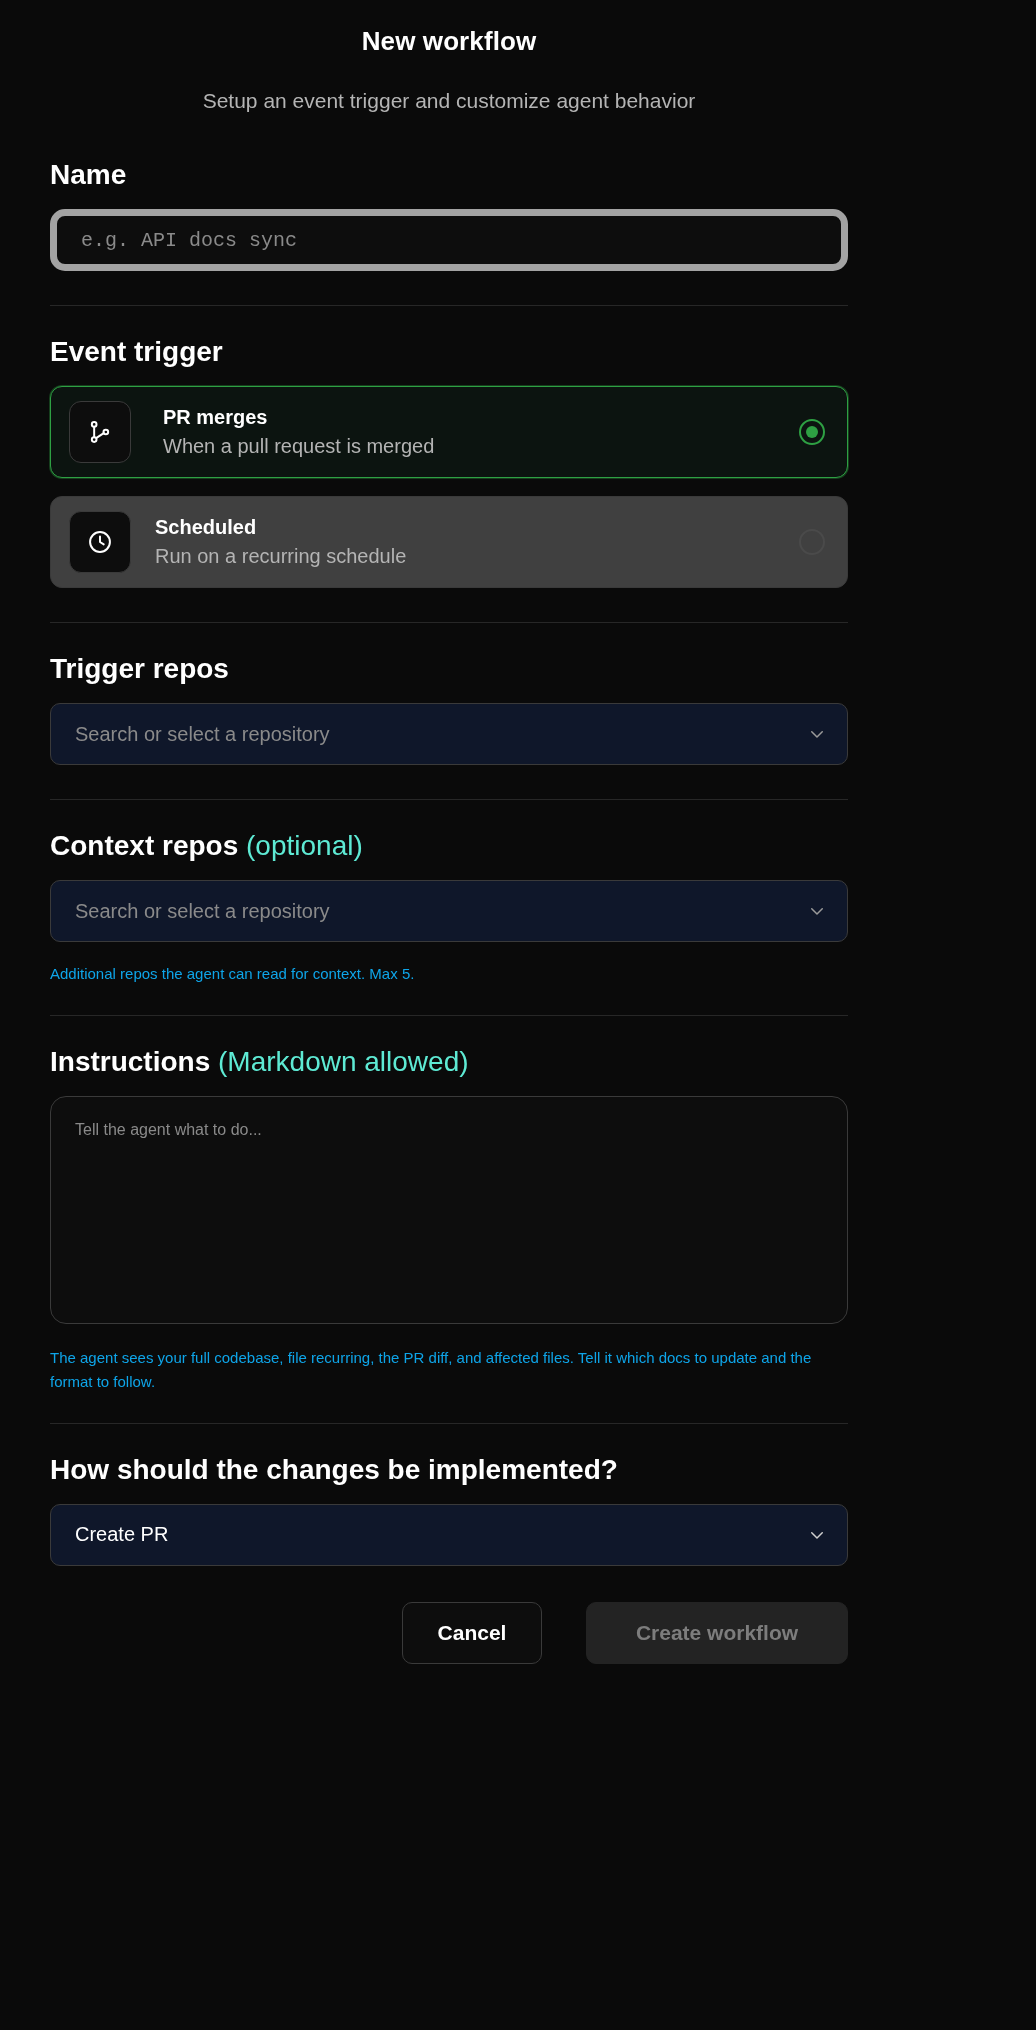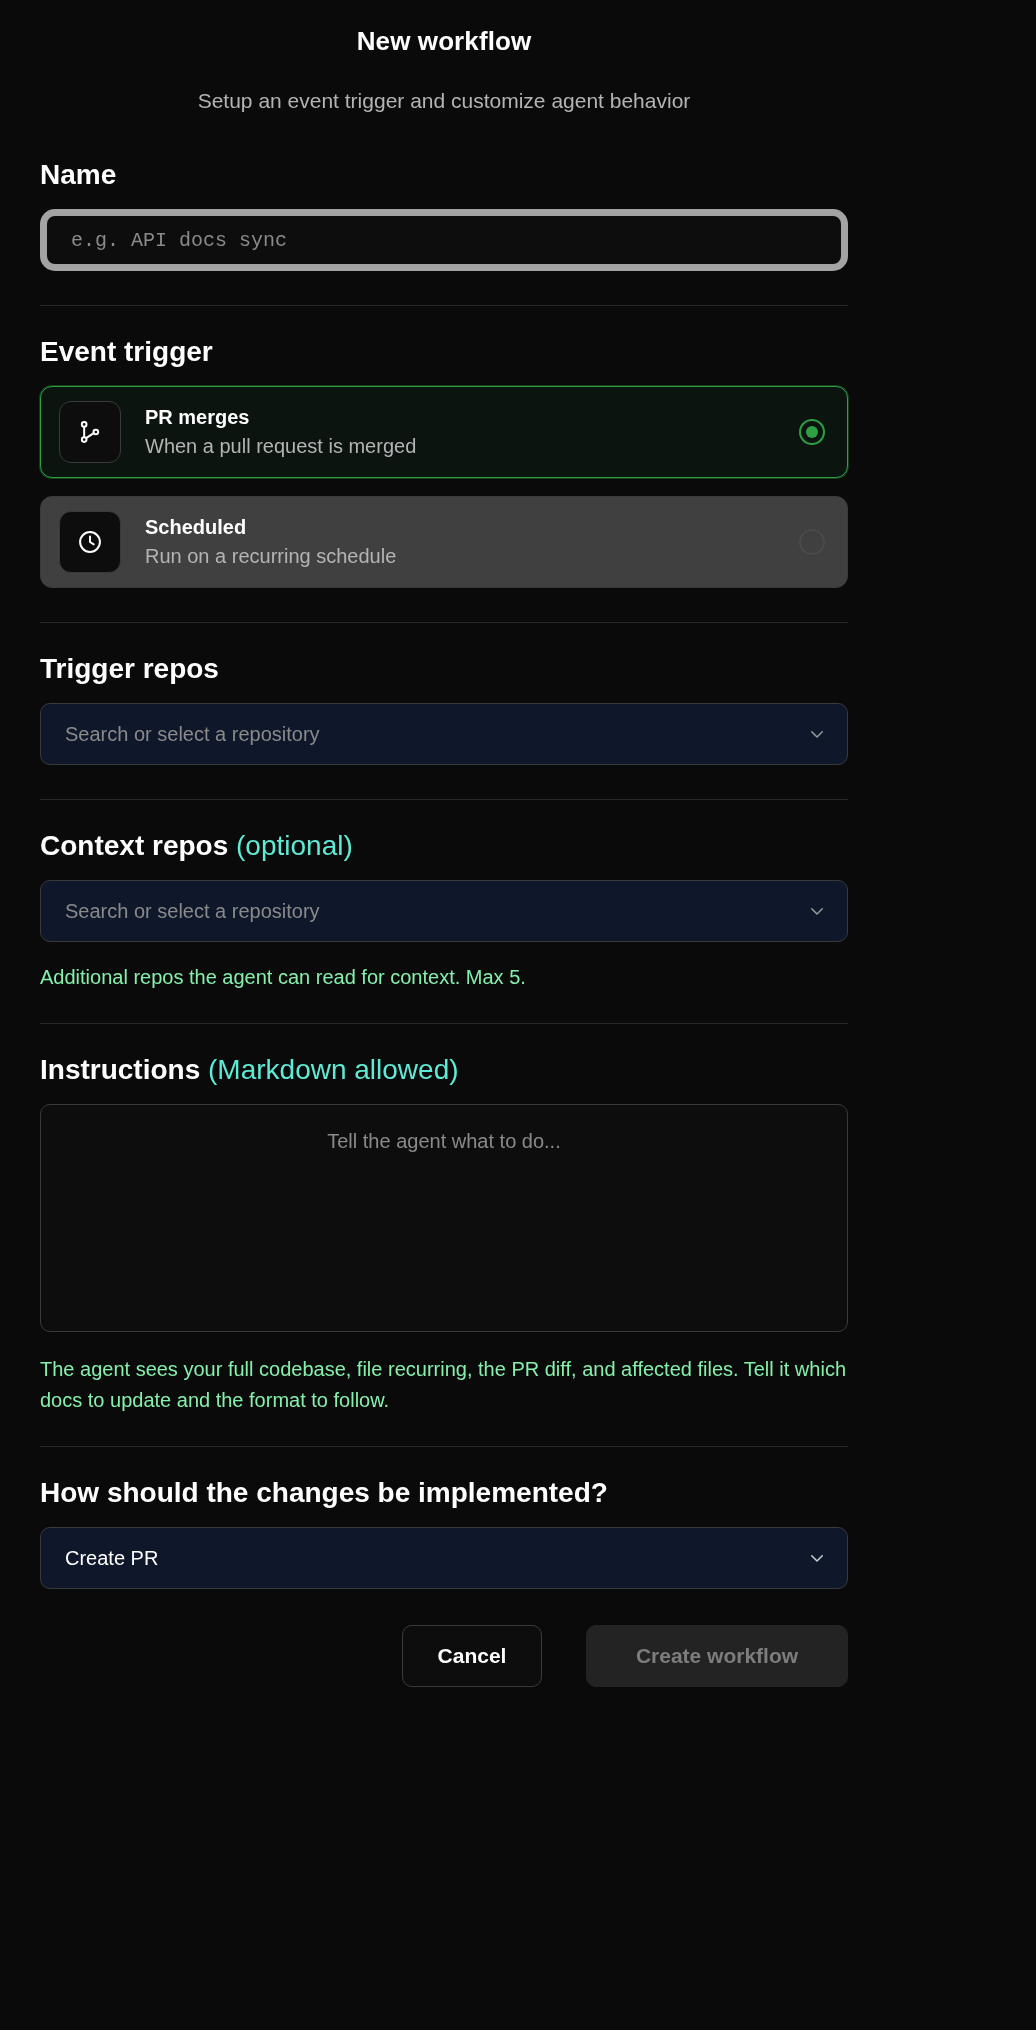--- a/index.html
+++ b/index.html
@@ -10,21 +10,21 @@
     -webkit-font-smoothing: antialiased;
   }
   body {
     width: 1036px;
     min-height: 2030px;
     color: #ffffff;
     padding: 0;
   }
   .dialog {
     width: 898px;
-    padding: 26px 50px 40px 40px;
+    padding: 26px 50px 40px 50px;
   }
   .title {
     text-align: center;
     font-size: 26px;
     font-weight: bold;
     color: #ffffff;
     letter-spacing: 0.1px;
   }
   .subtitle {
     text-align: center;
@@ -103,20 +103,21 @@
     display: flex;
     align-items: center;
     padding: 0 22px 0 18px;
     cursor: pointer;
     position: relative;
   }
   .option-card.selected {
     border-color: #2ea043;
     background: #0c1410;
     box-shadow: 0 0 0 1px rgba(46,160,67,0.35);
+    gap: 8px;
   }
   .option-icon {
     width: 62px;
     height: 62px;
     min-width: 62px;
     border: 1px solid #3a3a3a;
     border-radius: 12px;
     display: flex;
     align-items: center;
     justify-content: center;
@@ -155,36 +156,35 @@
     height: 12px;
     background: #2ea043;
     border-radius: 50%;
     transform: translate(-50%,-50%);
   }
 
   .textarea {
     width: 100%;
     height: 228px;
     border: 1px solid #3a3a3a;
-    border-radius: 10px;
+    border-radius: 16px;
     background: #0d0d0d;
     color: #ffffff;
-    font-size: 20px;
+    font-size: 16px;
     padding: 22px 24px;
     outline: none;
     resize: none;
     font-family: "Liberation Sans", sans-serif;
     line-height: 1.4;
-    text-align: center;
   }
   .textarea::placeholder { color: #8a8a8a; }
 
   .helper {
-    font-size: 20px;
-    color: #86efac;
+    font-size: 15px;
+    color: #0ea5e9;
     line-height: 1.55;
   }
 
   .footer {
     display: flex;
     justify-content: flex-end;
     gap: 44px;
     padding-top: 36px;
   }
   .btn {

